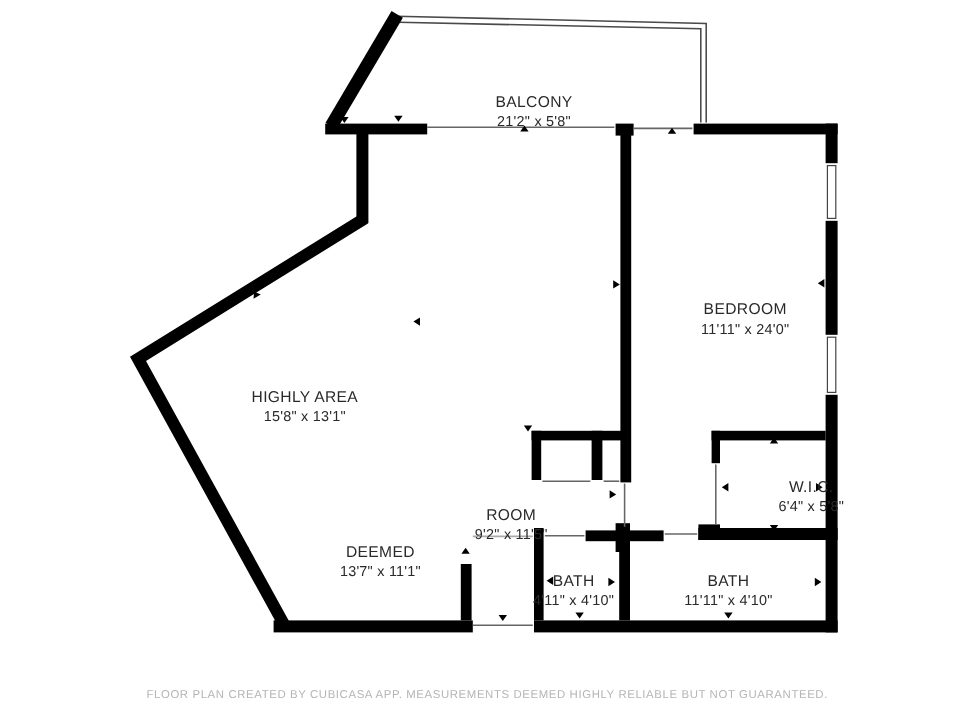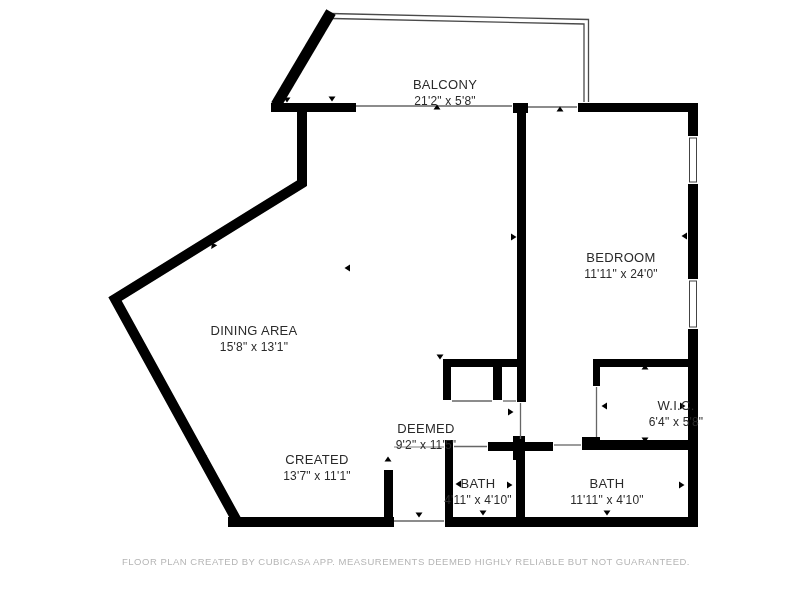--- a/index.html
+++ b/index.html
@@ -8,21 +8,21 @@
     font-family:"Liberation Sans", sans-serif;
   }
   .plan-svg{position:absolute;left:0;top:0;}
   .room-label{
     position:absolute;transform:translate(-50%,-50%);
     text-align:center;white-space:nowrap;color:#2a2a2a;line-height:16px;
   }
   .room-label .room-name{display:block;font-size:13px;letter-spacing:.3px;}
   .room-label .room-dims{display:block;font-size:12px;letter-spacing:.2px;}
   .footer-note{
-    position:absolute;left:50%;top:561px;transform:translate(-50%,-50%);
+    position:absolute;left:50%;top:579px;transform:translate(-50%,-50%);
     font-size:9.5px;letter-spacing:.5px;color:#b5b5b5;white-space:nowrap;padding-left:12px;
   }
 </style>
 </head>
 <body>
 
 <div class="stage">
 
   <svg class="plan-svg" width="800" height="600" viewBox="0 0 800 600">
 
@@ -112,31 +112,31 @@
     <span class="room-dims">21'2" x 5'8"</span>
   </div>
 
 
   <div class="room-label" style="left:602px;top:266px;margin-left:19px;">
     <span class="room-name">BEDROOM</span>
     <span class="room-dims">11'11" x 24'0"</span>
   </div>
 
   <div class="room-label" style="left:254px;top:339px;">
-    <span class="room-name">DINING AREA</span>
+    <span class="room-name">HIGHLY AREA</span>
     <span class="room-dims">15'8" x 13'1"</span>
   </div>
 
   <div class="room-label" style="left:317px;top:468px;">
-    <span class="room-name">CREATED</span>
+    <span class="room-name">DEEMED</span>
     <span class="room-dims">13'7" x 11'1"</span>
   </div>
 
   <div class="room-label" style="left:426px;top:437px;">
-    <span class="room-name">DEEMED</span>
+    <span class="room-name">ROOM</span>
     <span class="room-dims">9'2" x 11'5"</span>
   </div>
 
   <div class="room-label" style="left:676px;top:414px;">
     <span class="room-name">W.I.C.</span>
     <span class="room-dims">6'4" x 5'8"</span>
   </div>
 
   <div class="room-label" style="left:478px;top:492px;">
     <span class="room-name">BATH</span>

